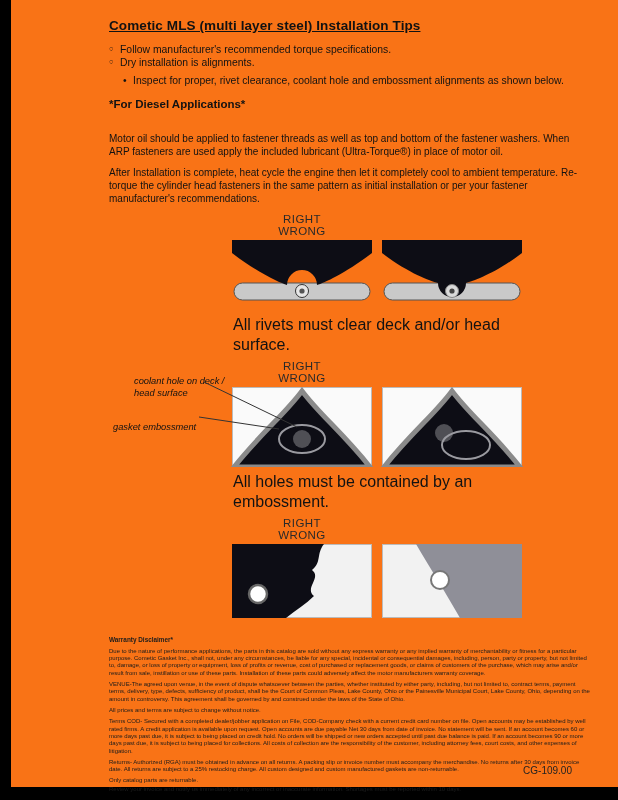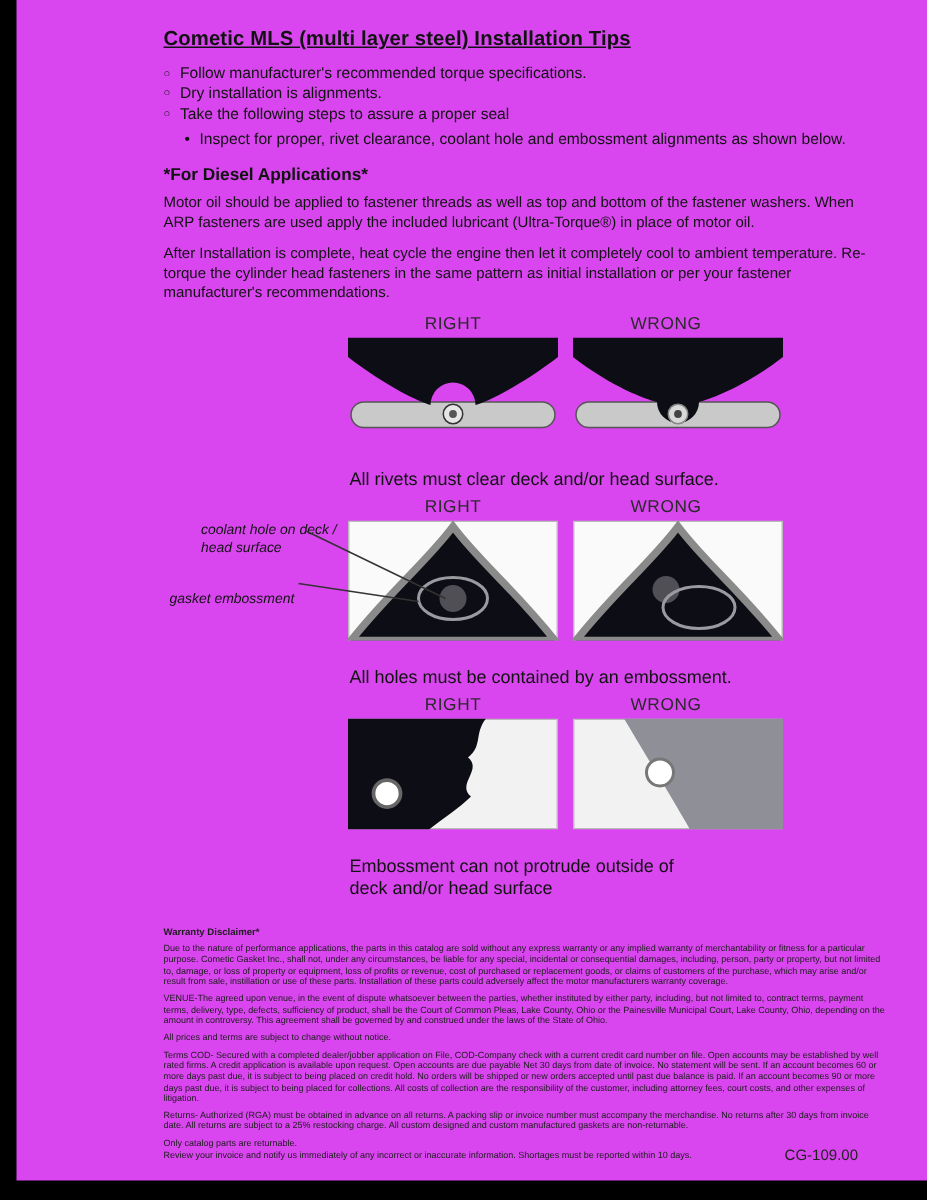--- a/index.html
+++ b/index.html
@@ -1,41 +1,41 @@
 <!DOCTYPE html>
 <html><head>
 <meta charset="utf-8">
 <style>
   html,body{margin:0;padding:0;background:#9a9a9a;}
-  .page{position:relative;width:618px;height:800px;background:#d946ef;margin:0 auto;
+  .page{position:relative;width:618px;height:800px;background:#f97316;margin:0 auto;
         font-family:"Liberation Sans",sans-serif;color:#121212;overflow:hidden;}
   .edge-left{position:absolute;left:0;top:0;width:11px;height:800px;background:#000;}
   .edge-bottom{position:absolute;left:0;bottom:0;width:618px;height:13px;background:#000;}
   .body{position:absolute;left:97px;top:18px;width:498px;}
 
   .title{font-size:13.5px;font-weight:bold;text-decoration:underline;margin:0 0 10px 12px;letter-spacing:.1px;}
 
   ul.bullets{list-style:none;margin:4px;padding:0 0 0 8px;font-size:10.4px;line-height:1.28;}
   ul.bullets li{padding-left:11px;position:relative;}
   ul.bullets li::before{content:"○";position:absolute;left:0;top:1px;font-size:7.5px;}
   ul.subbullets{list-style:none;margin:1px 0 0 0;padding:0 0 0 26px;font-size:10.4px;line-height:1.28;}
   ul.subbullets li{padding-left:10px;position:relative;}
   ul.subbullets li::before{content:"•";position:absolute;left:0;top:0;}
 
-  .diesel-heading{font-size:11.5px;font-weight:bold;margin:11px 0 6px 12px;}
+  .diesel-heading{font-size:11.5px;font-weight:bold;margin:11px 0 22px 12px;}
   .para{font-size:10px;line-height:1.3;margin:0 0 8px 12px;width:472px;}
   .note{font-size:10.7px;line-height:1.3;margin:2px 0 0 12px;width:472px;}
 
   .diagrams{margin:4px 0 0 134px;width:292px;}
   .diag-row{position:relative;margin-bottom:5px;}
-  .diag-labels{display:flex;}
+  .diag-labels{display:flex;flex-direction:column;}
   .diag-labels span{width:142px;text-align:center;font-size:11.5px;color:#2a2a2a;letter-spacing:.4px;}
   .diag-panels{display:flex;gap:8px;margin-top:3px;}
   .diag-panels svg{display:block;}
-  .diag-caption{font-size:12px;margin-top:17px;padding-left:2px;line-height:1.25;}
+  .diag-caption{font-size:16px;margin-top:5px;padding-left:2px;line-height:1.25;}
   .caption-narrow{width:232px;}
 
   .annotation{position:absolute;font-size:9.3px;line-height:1.25;color:#121212;font-style:italic;}
   .ann-coolant{left:-97px;top:16px;width:96px;}
   .ann-emboss{left:-118px;top:62px;width:112px;}
   .leader-lines{position:absolute;left:-34px;top:14px;pointer-events:none;}
 
   .legal{margin:18px 0 0 12px;width:482px;font-size:6px;line-height:1.22;color:#1c1c1c;}
   .legal .legal-heading{font-size:6.4px;font-weight:bold;margin:0 0 4px 0;}
   .legal p{margin:0 0 4px 0;}
@@ -50,21 +50,20 @@
   <div class="edge-left"></div>
   <div class="edge-bottom"></div>
 
   <div class="body">
 
     <h1 class="title">Cometic MLS (multi layer steel) Installation Tips</h1>
 
     <ul class="bullets">
       <li>Follow manufacturer's recommended torque specifications.</li>
       <li>Dry installation is alignments.</li>
-      <li>Take the following steps to assure a proper seal</li>
     </ul>
     <ul class="subbullets">
       <li>Inspect for proper, rivet clearance, coolant hole and embossment alignments as shown below.</li>
     </ul>
 
     <h2 class="diesel-heading">*For Diesel Applications*</h2>
     <p class="para">Motor oil should be applied to fastener threads as well as top and bottom of the fastener washers. When ARP fasteners are used apply the included lubricant (Ultra-Torque®) in place of motor oil.</p>
     <p class="para">After Installation is complete, heat cycle the engine then let it completely cool to ambient temperature. Re-torque the cylinder head fasteners in the same pattern as initial installation or per your fastener manufacturer's recommendations.</p>
 
     <div class="diagrams">
@@ -129,21 +128,20 @@
             <rect x="0.5" y="0.5" width="139" height="73" fill="#f2f2f2" stroke="#bbb" stroke-width="1"></rect>
             <path d="M0,0 H92 C84,10 90,18 80,26 C90,34 72,44 82,52 C74,60 64,66 54,74 H0 Z" fill="#0d0d15"></path>
             <circle cx="26" cy="50" r="9" fill="#ffffff" stroke="#666" stroke-width="2.5"></circle>
           </svg>
           <svg width="142" height="74" viewBox="0 0 140 74">
             <rect x="0.5" y="0.5" width="139" height="73" fill="#f2f2f2" stroke="#bbb" stroke-width="1"></rect>
             <path d="M34,0 H140 V74 H78 C62,46 48,24 34,0 Z" fill="#8f8f98"></path>
             <circle cx="58" cy="36" r="9" fill="#ffffff" stroke="#777" stroke-width="2"></circle>
           </svg>
         </div>
-        <div class="diag-caption caption-narrow">Embossment can not protrude outside of deck and/or head surface</div>
       </div>
 
     </div>
 
     <div class="legal">
       <h3 class="legal-heading">Warranty Disclaimer*</h3>
       <p>Due to the nature of performance applications, the parts in this catalog are sold without any express warranty or any implied warranty of merchantability or fitness for a particular purpose.  Cometic Gasket Inc., shall not, under any circumstances, be liable for any special, incidental or consequential damages, including, person, party or property, but not limited to, damage, or loss of property or equipment, loss of profits or revenue, cost of purchased or replacement goods, or claims of customers of the purchase, which may arise and/or result from sale, instillation or use of these parts.  Installation of these parts could adversely affect the motor manufacturers warranty coverage.</p>
       <p>VENUE-The agreed upon venue, in the event of dispute whatsoever between the parties, whether instituted by either party, including, but not limited to, contract terms, payment terms, delivery, type, defects, sufficiency of product, shall be the Court of Common Pleas, Lake County, Ohio or the Painesville Municipal Court, Lake County, Ohio, depending on the amount in controversy. This agreement shall be governed by and construed under the laws of the State of Ohio.</p>
       <p>All prices and terms are subject to change without notice.</p>
       <p>Terms COD- Secured with a completed dealer/jobber application on File, COD-Company check with a current credit card number on file.  Open accounts may be established by well rated firms.  A credit application is available upon request.  Open accounts are due payable Net 30 days from date of invoice.  No statement will be sent.  If an account becomes 60 or more days past due, it is subject to being placed on credit hold.  No orders will be shipped or new orders accepted until past due balance is paid.  If an account becomes 90 or more days past due, it is subject to being placed for collections.  All costs of collection are the responsibility of the customer, including attorney fees, court costs, and other expenses of litigation.</p>

